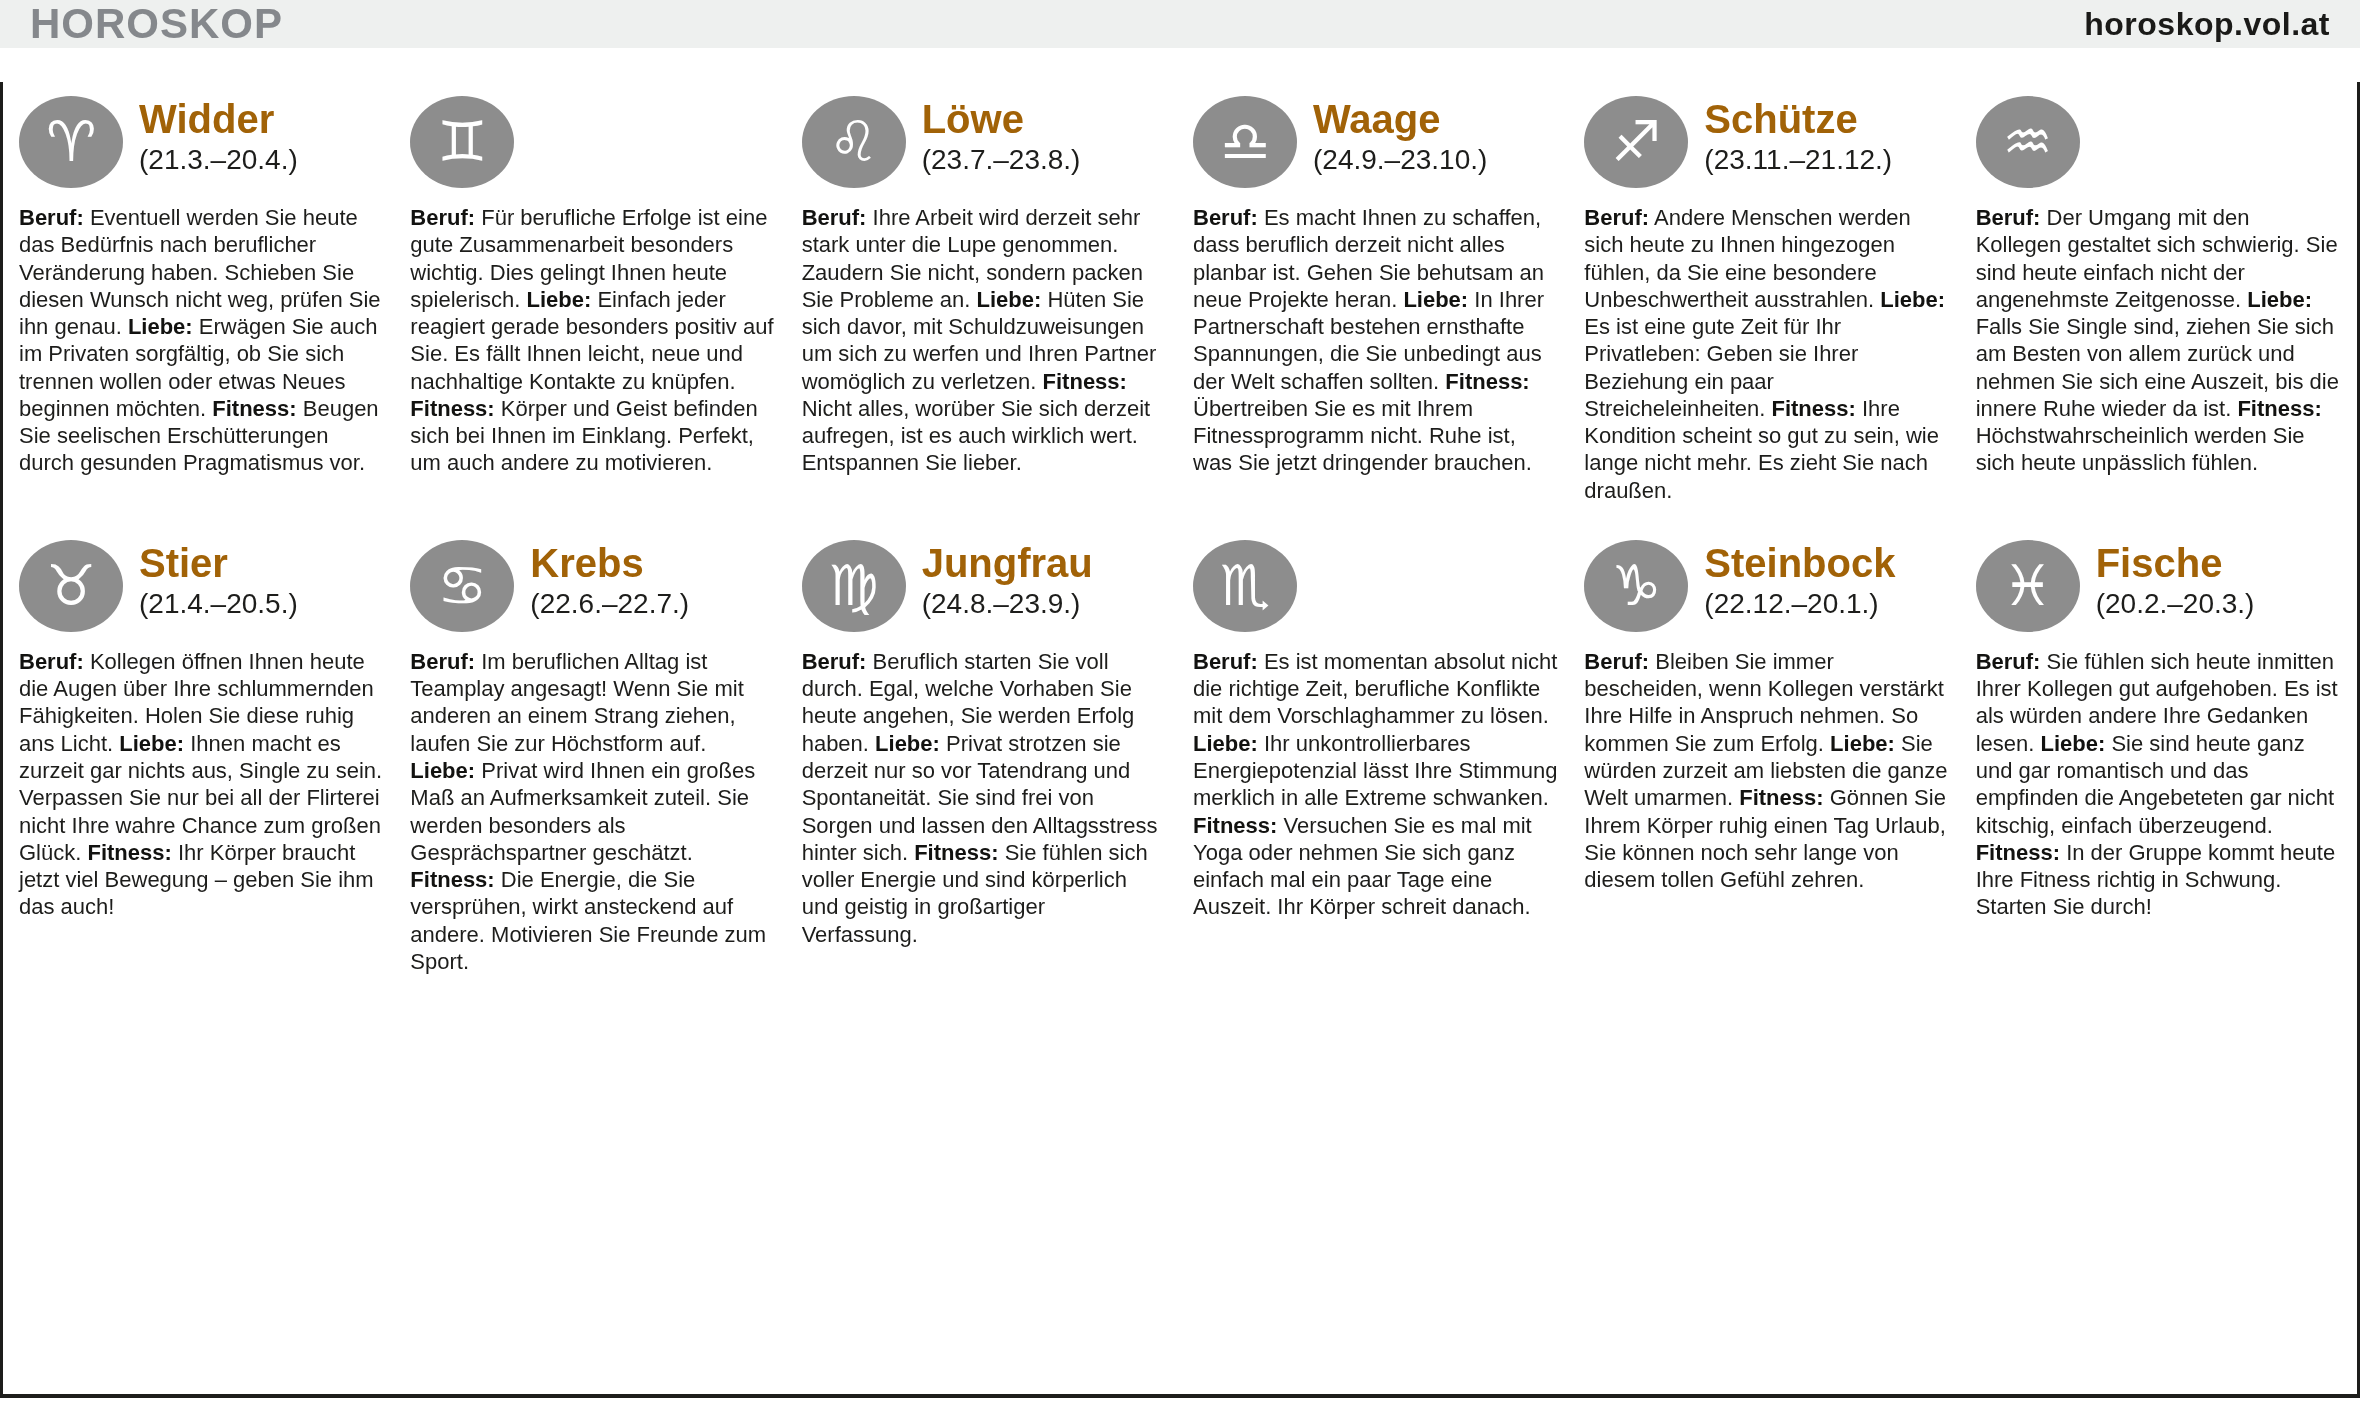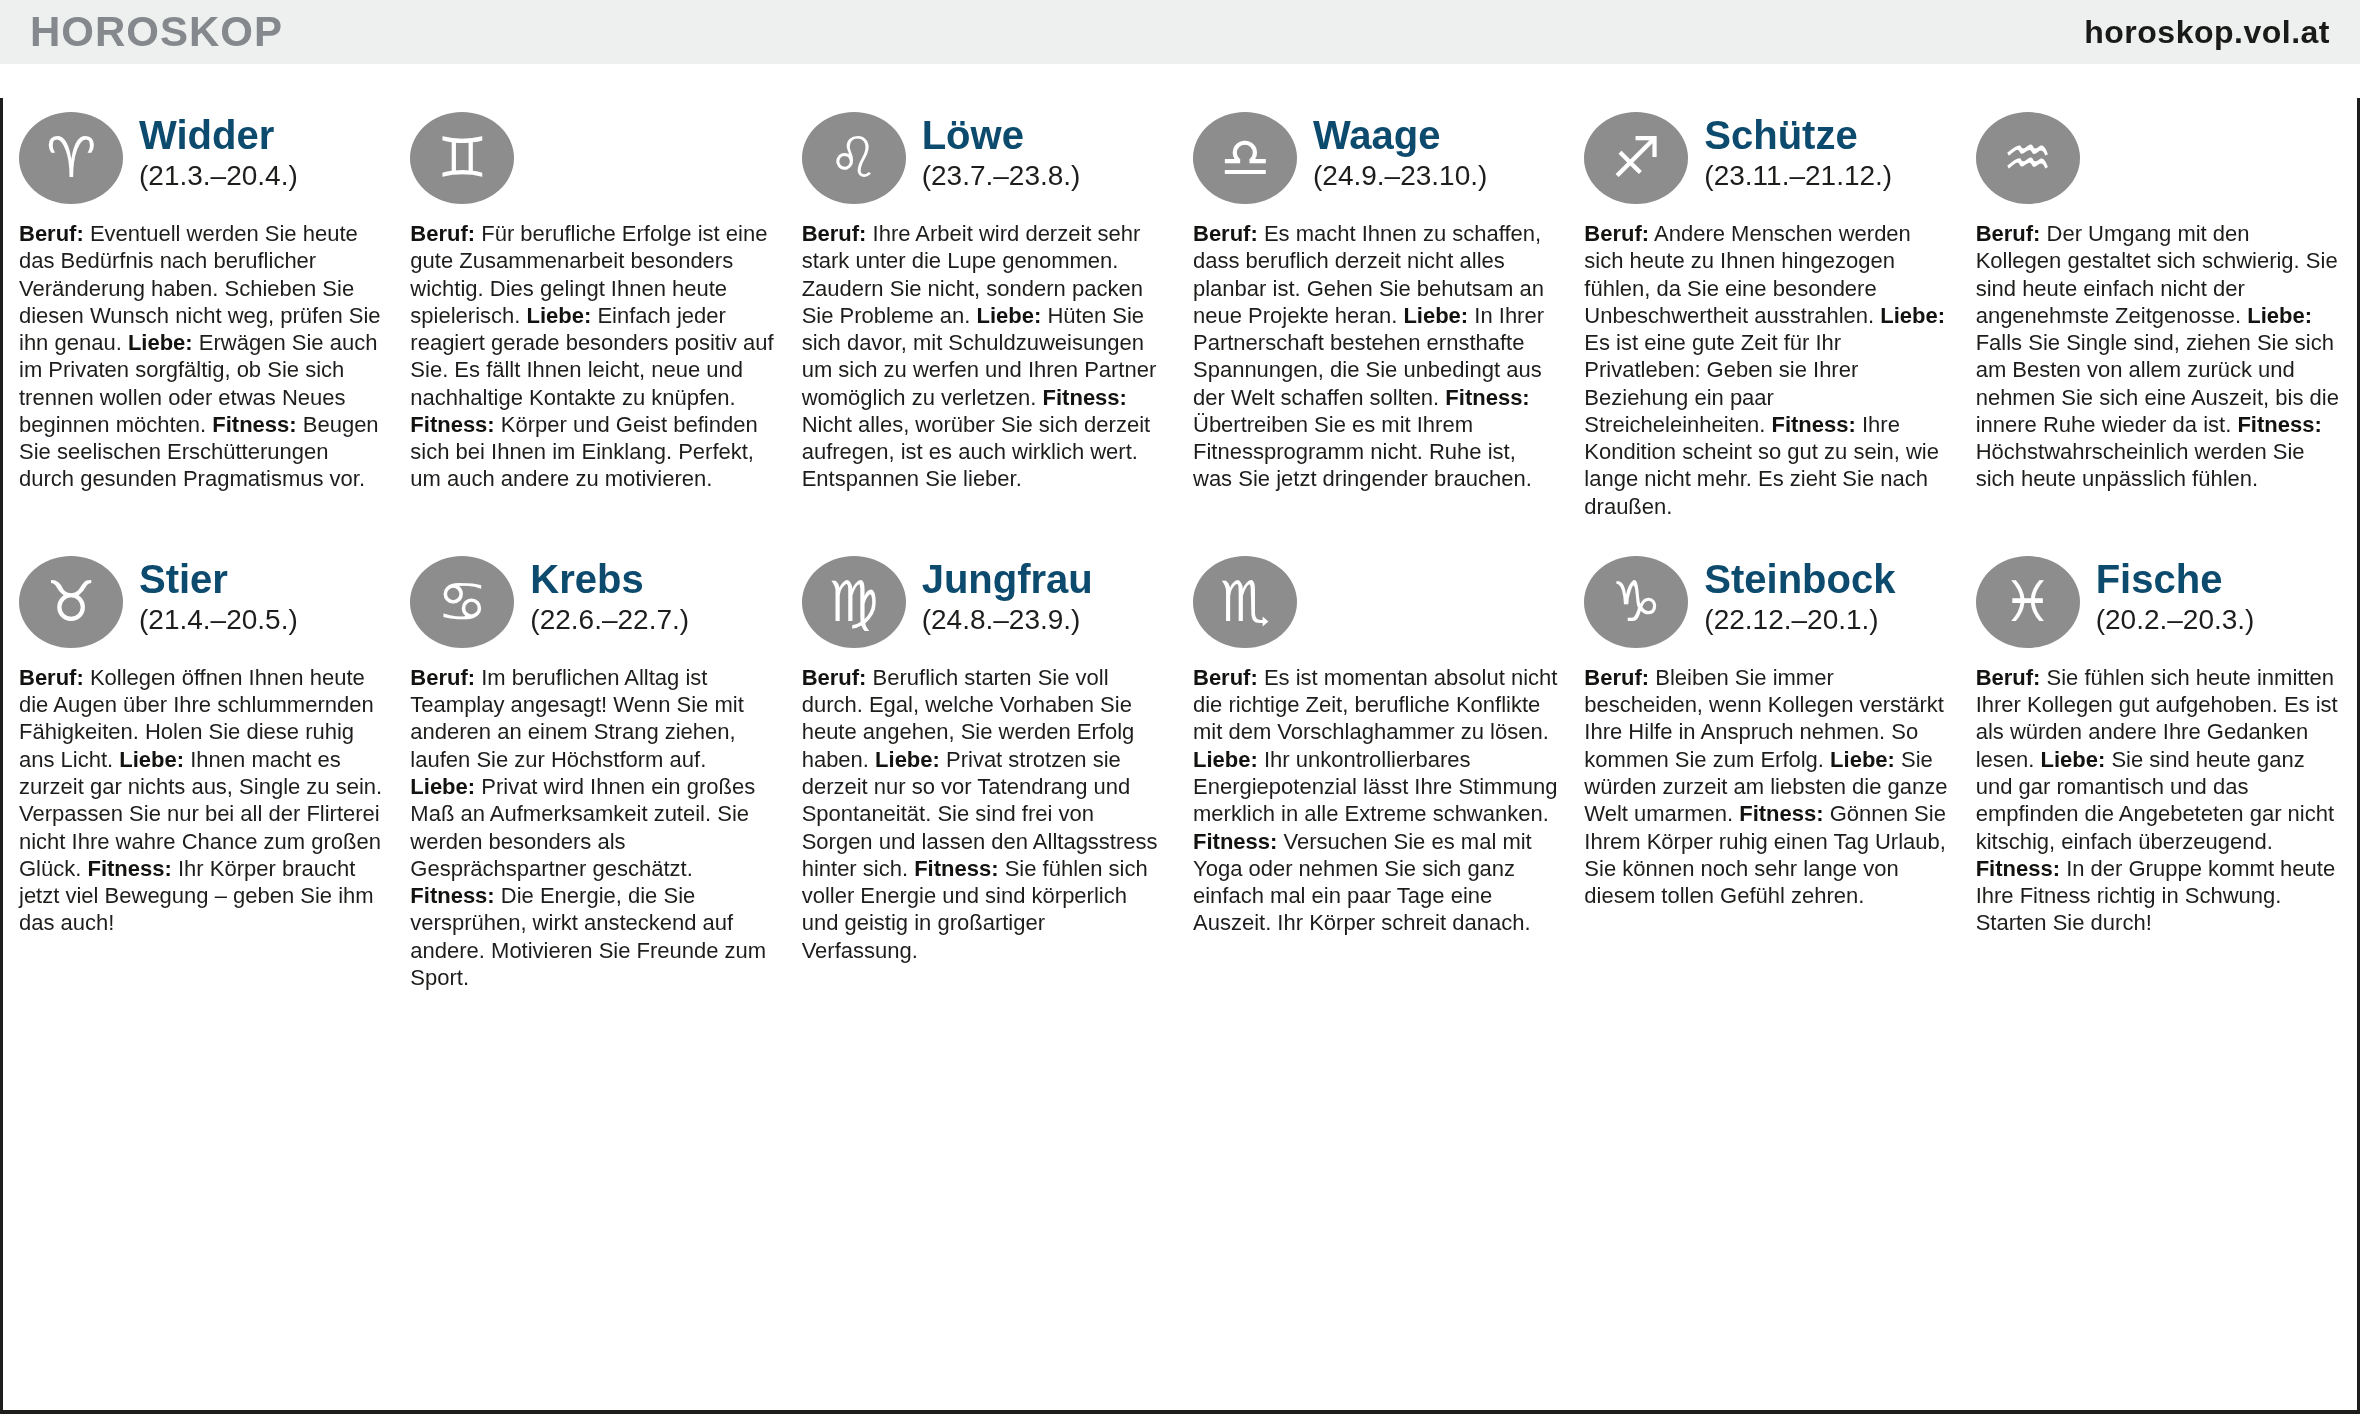--- a/index.html
+++ b/index.html
@@ -9,21 +9,21 @@
     font-family: "Liberation Sans", sans-serif;
   }
   body {
     width: 2360px;
     height: 1418px;
     overflow: hidden;
     color: #1d1d1b;
   }
   
   .topbar {
-    height: 64px;
+    height: 48px;
     background: #eef0ef;
     display: flex;
     justify-content: space-between;
     align-items: center;
     padding: 0 30px;
     box-sizing: border-box;
   }
   .brand {
     font-size: 42px;
     font-weight: bold;
@@ -70,21 +70,21 @@
     font-family: "DejaVu Sans", sans-serif;
     font-size: 56px;
     line-height: 1;
   }
   .sign-title { margin-left: 16px; padding-top: 2px; }
   .sign-name {
     margin: 0;
     font-size: 40px;
     line-height: 1.08;
     font-weight: bold;
-    color: #0c4a6e;
+    color: #a16207;
   }
   .sign-dates {
     font-size: 28px;
     margin-top: 3px;
     color: #1d1d1b;
   }
   .sign-text {
     margin: 16px 0 0 0;
     font-size: 22px;
     line-height: 1.24;

